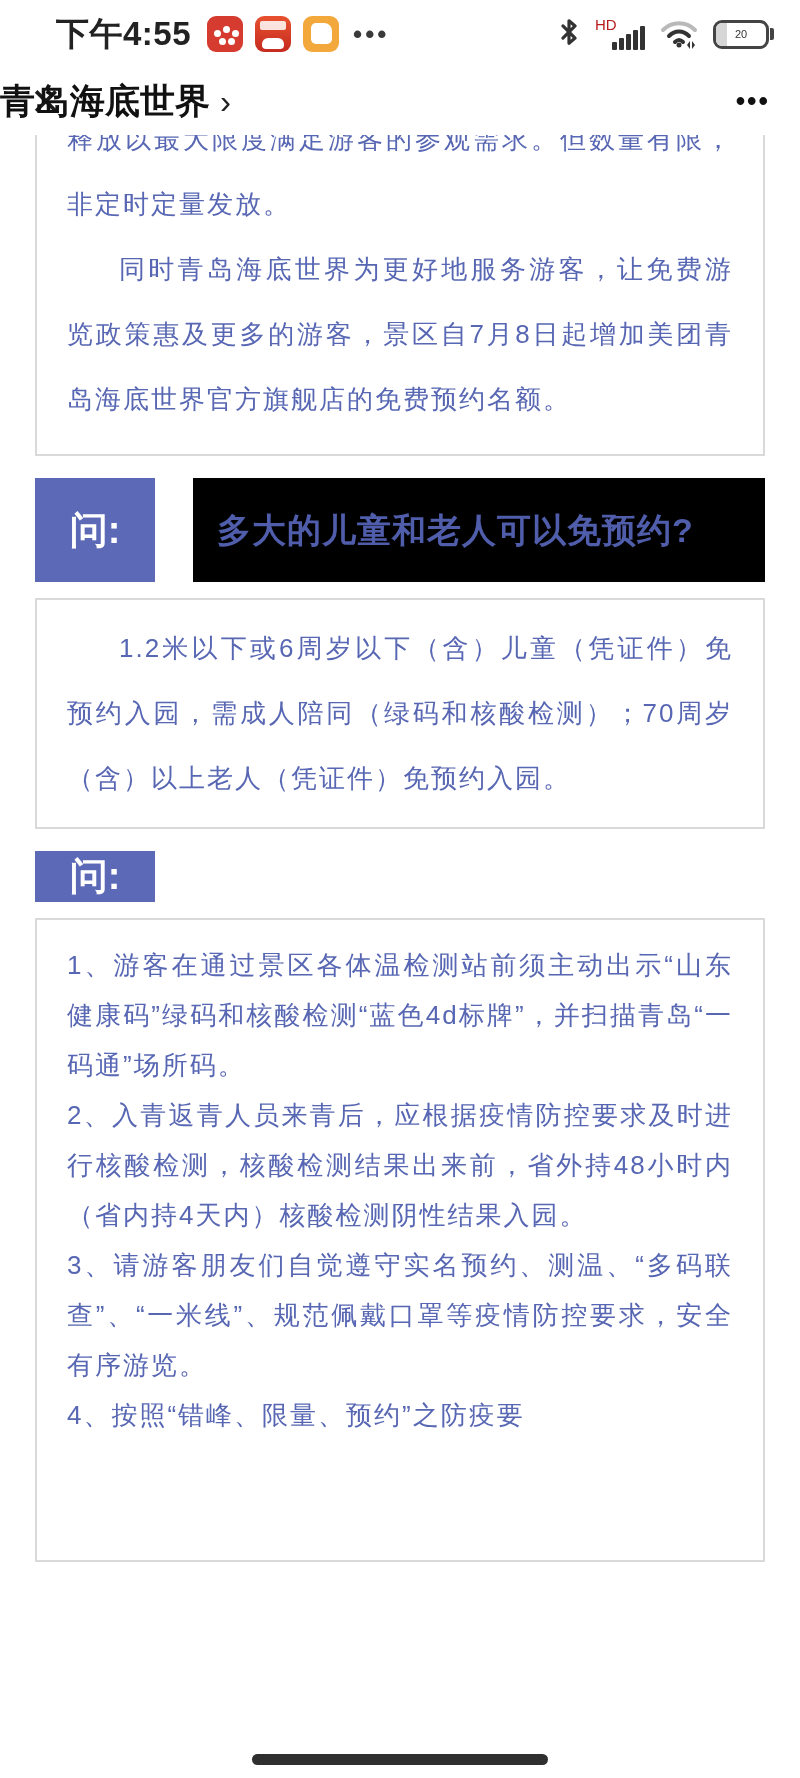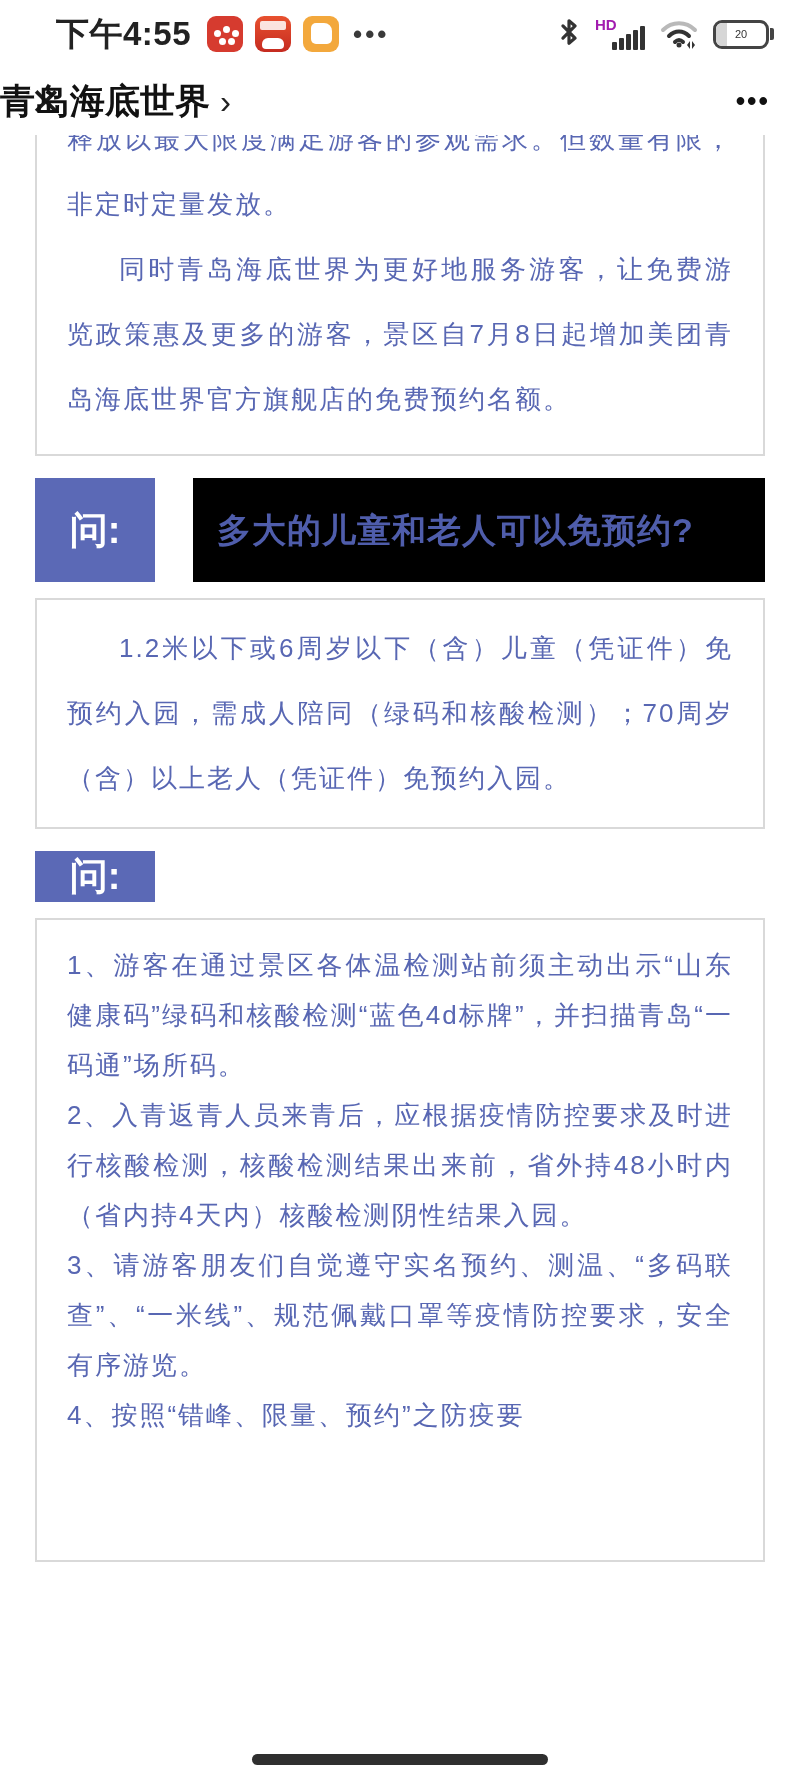--- a/index.html
+++ b/index.html
@@ -18,21 +18,21 @@
   .ic1 .petals { position:absolute; left:16px; top:10px; width:7px; height:7px; border-radius:50%;
                  background:#fff; box-shadow:-9px 4px 0 #fff, 9px 4px 0 #fff, -4px 12px 0 #fff, 5px 12px 0 #fff; }
   .ic2 { background:linear-gradient(#e8512f,#c52b20); }
   .ic2 .blob { position:absolute; left:7px; bottom:3px; width:22px; height:11px; background:#fff; border-radius:6px 6px 4px 4px; }
   .ic2 .band { position:absolute; left:5px; top:5px; width:26px; height:9px; background:rgba(255,255,255,.85); border-radius:2px; }
   .ic3 { background:#f3a83c; }
   .ic3 .page { position:absolute; left:8px; top:7px; width:21px; height:21px; background:#fff; border-radius:5px 8px 5px 5px; }
   .sb-more { font-size:26px; color:#3a3a3a; letter-spacing:3px; font-weight:700; margin-left:2px; }
   .sb-right { display:flex; align-items:center; gap:14px; }
   .sig { position:relative; width:50px; height:36px; }
-  .sig .hd { position:absolute; top:0; left:0; font-size:15px; font-weight:700; color:#a21caf; }
+  .sig .hd { position:absolute; top:0; left:0; font-size:15px; font-weight:400; color:#b91c1c; }
   .sig .bars { position:absolute; right:0; bottom:2px; display:flex; align-items:flex-end; gap:2px; }
   .sig .bars i { display:block; width:5px; background:#333; border-radius:1px; }
   .wifi-wrap { width:40px; height:32px; }
   .batt { position:relative; display:flex; align-items:center; }
   .batt .shell { position:relative; width:56px; height:29px; border:3px solid #444; border-radius:9px;
                  background:#fff; overflow:hidden; display:flex; align-items:center; justify-content:center; }
   .batt .fill { position:absolute; left:0; top:0; bottom:0; width:22%; background:#d6d6d6; }
   .batt .pct { position:relative; font-size:11px; font-weight:400; color:#333; }
   .batt .nub { width:4px; height:12px; background:#444; border-radius:0 2px 2px 0; margin-left:1px; }
 

